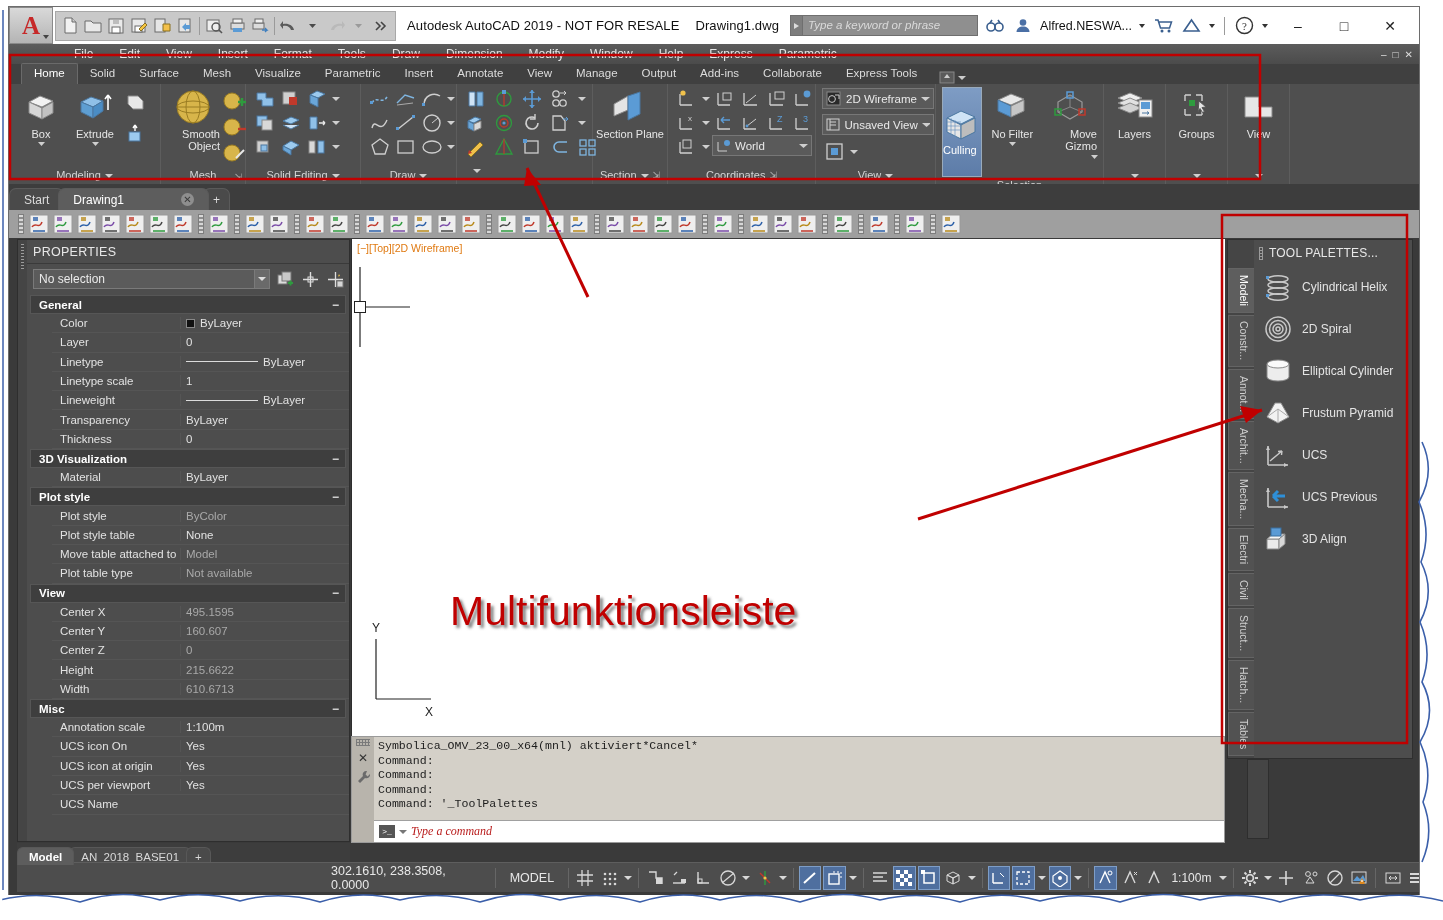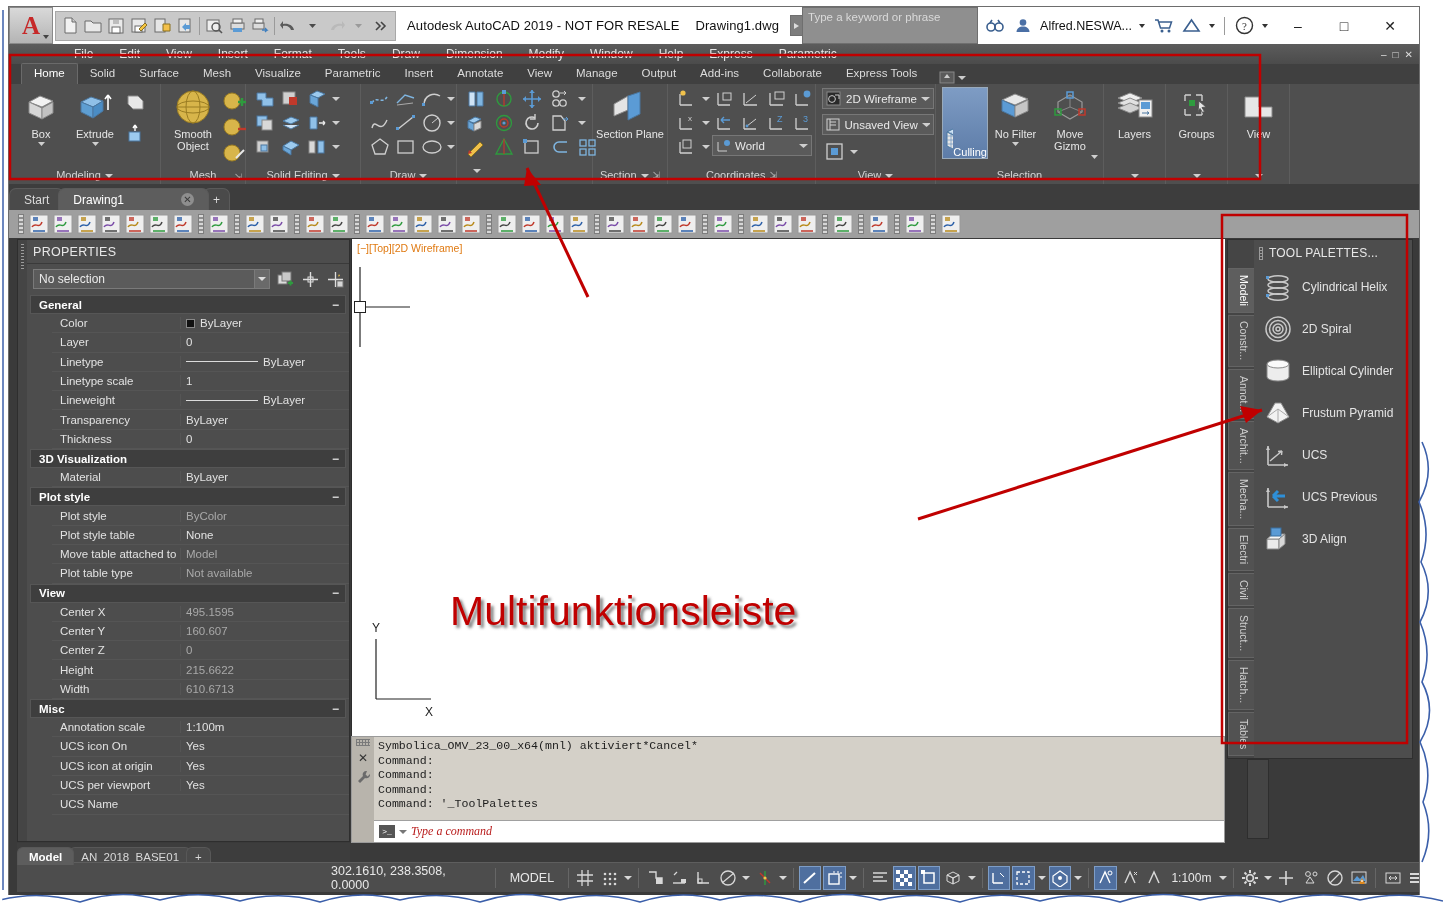--- a/index.html
+++ b/index.html
@@ -37,22 +37,22 @@
   .qicon { width:22px; height:22px; display:flex; align-items:center; justify-content:center; position:relative; }
   .qicon svg { display:block; }
   .qsep { width:1px; height:18px; background:#9a9a9a; margin:0 2px; }
   .title-text {
     flex:1; text-align:center; font-size:13px; color:#111; letter-spacing:.1px;
     white-space:nowrap;
   }
   .title-text .fname { margin-left:16px; }
   .searchwrap { display:flex; align-items:center; height:22px; }
   .searchbox {
-    width:176px; height:37px; background:#8f8f8f; border:1px solid #6f6f6f;
-    color:#dadada; font-size:11.5px; padding:0 5px; line-height:19px;
+    width:176px; height:21px; background:#8f8f8f; border:1px solid #6f6f6f;
+    color:#dadada; font-size:11.5px; font-style:italic; padding:0 5px; line-height:19px;
     white-space:nowrap; overflow:hidden;
   }
   .searchdrop { width:12px; height:21px; background:#7d7d7d; border:1px solid #6f6f6f; border-right:none;
      display:flex; align-items:center; justify-content:center; }
   .tb-right { display:flex; align-items:center; gap:6px; padding-right:6px; }
   .user-name { font-size:12.5px; color:#111; }
   .wincontrols { display:flex; }
   .wc { width:46px; height:37px; display:flex; align-items:center; justify-content:center; color:#222; font-size:14px; }
 
   
@@ -80,32 +80,32 @@
     background:#4f4f4f; display:flex; align-items:stretch;
   }
   .panel { position:relative; display:flex; flex-direction:column; border-right:1px solid #5d5d5d; padding:0 2px;}
   .panel-body { flex:1; display:flex; align-items:flex-start; padding:3px 4px 0; gap:2px;}
   .panel-title {
     height:17px; font-size:11px; color:#d5d5d5; text-align:center; line-height:17px;
     display:flex; align-items:center; justify-content:center; gap:4px;
   }
   .caret-dn { width:0;height:0;border-left:4px solid transparent;border-right:4px solid transparent;border-top:4px solid #cfcfcf; }
   .big-btn { width:52px; display:flex; flex-direction:column; align-items:center; gap:1px; }
-  .big-btn .lbl { font-size:11px; color:#e6e6e6; text-align:center; line-height:12px; }
+  .big-btn .lbl { font-size:11px; color:#e6e6e6; text-align:right; line-height:12px; }
   .bi { width:40px;height:40px; display:flex;align-items:center;justify-content:center;}
   .grid3 { display:grid; grid-template-columns:repeat(3,26px); grid-auto-rows:24px; align-content:start;}
   .grid3.with-caret { grid-template-columns:repeat(3,26px) 12px; }
   .si { width:26px;height:24px; display:flex;align-items:center;justify-content:center;}
   .mini-caret { display:flex; align-items:center; justify-content:center; }
   .combo {
     height:21px; background:#5a5a5a; border:1px solid #777; display:flex; align-items:center;
     color:#e9e9e9; font-size:11.5px; padding:0 3px; gap:4px; margin-bottom:3px;
   }
   .combo .txt { flex:1; white-space:nowrap; }
-  .toggle-btn { width:46px; height:72px; display:flex; flex-direction:row; align-items:flex-end; justify-content:center;
+  .toggle-btn { width:46px; height:90px; display:flex; flex-direction:column; align-items:flex-start; justify-content:center;
      background:linear-gradient(#7e9cc4,#5d7ca8); border:1px solid #9ab; }
   .toggle-btn .lbl { font-size:11px; color:#fff; }
   .panel-expand { position:absolute; right:3px; bottom:2px; font-size:9px; color:#bbb; }
 
   
   .filetabs { position:absolute; top:177px; left:0; width:100%; height:26px; background:#3d3d3d; display:flex; align-items:flex-end;}
   .ftab { height:22px; display:flex; align-items:center; padding:0 14px; font-size:12px; color:#dcdcdc;
      background:#4a4a4a; border-radius:7px 7px 0 0; margin-right:-6px; border:1px solid #5a5a5a; border-bottom:none;}
   .ftab.first { }
   .ftab.active { background:#5d5d5d; color:#fff; z-index:2;gap:48px; }

